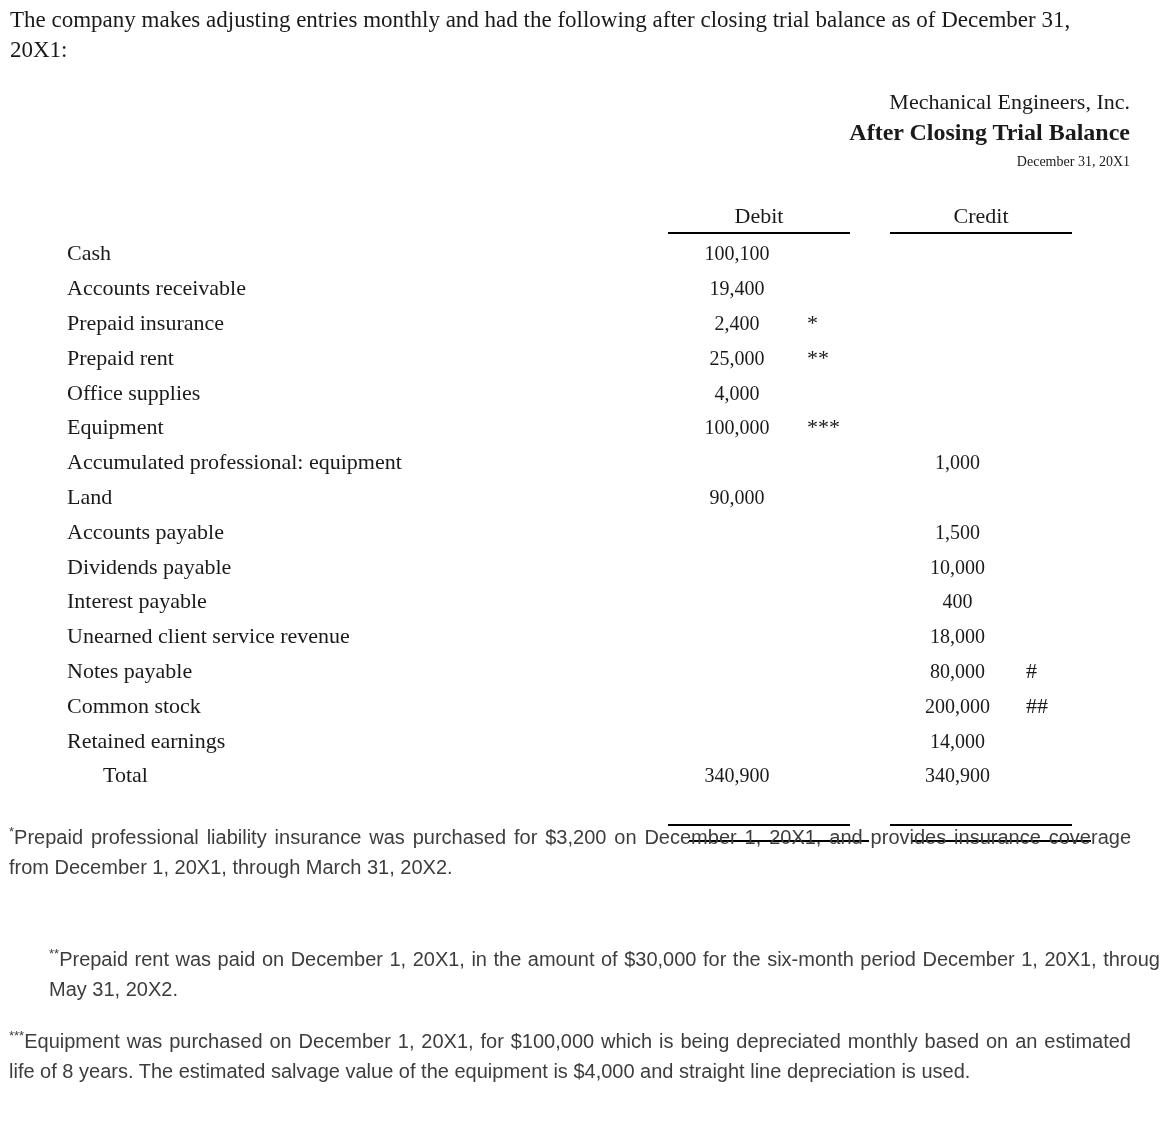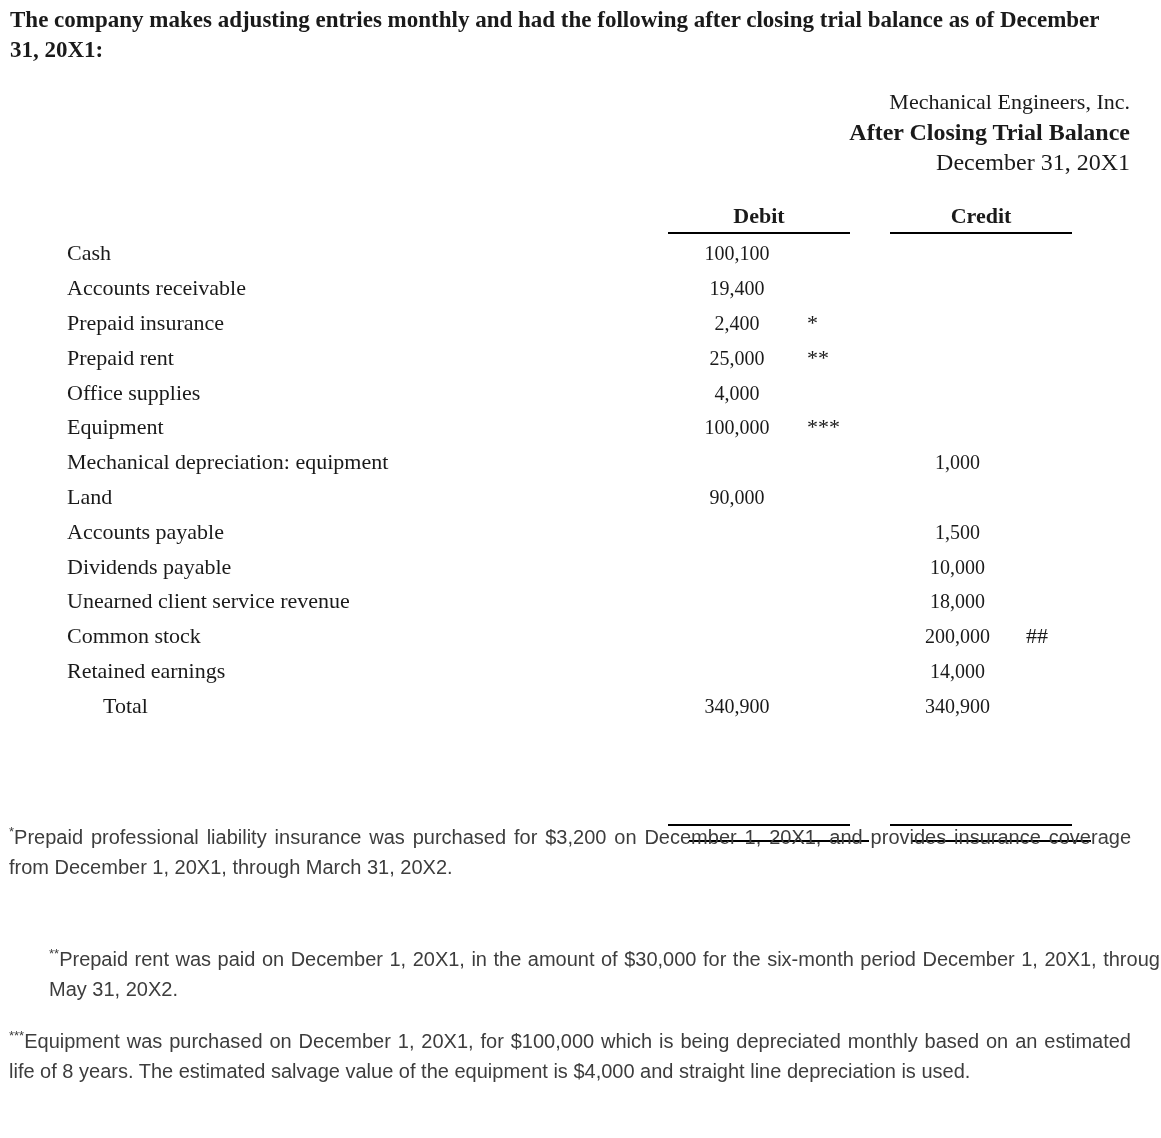--- a/index.html
+++ b/index.html
@@ -18,42 +18,40 @@
 
   
   .intro {
     position: absolute;
     left: 10px;
     top: 5px;
     width: 1120px;
     font-size: 23px;
     line-height: 30px;
     color: #1a1a1a;
-    font-weight: bold;
   }
 
   
   .titles {
     position: absolute;
     left: 0;
     top: 87px;
     width: 1130px;
     text-align: right;
   }
   .title-company { font-size: 22px; line-height: 30px; }
   .title-report  { font-size: 24px; line-height: 30px; font-weight: bold; }
-  .title-date    { font-size: 24px; line-height: 30px; padding-left: 16px; }
+  .title-date    { font-size: 14px; line-height: 30px; padding-left: 16px; }
 
   
   .col-header {
     position: absolute;
     top: 203px;
     font-size: 22px;
     text-align: center;
-    font-weight: bold;
   }
   .col-header.debit  { left: 668px; width: 182px; }
   .col-header.credit { left: 890px; width: 182px; }
 
   .rule {
     position: absolute;
     height: 2px;
     background: #000000;
   }
   .hdr-rule-debit  { left: 668px; top: 232px; width: 182px; }
@@ -163,38 +161,47 @@
   <div class="trow">
     <span class="account">Office supplies</span>
     <span class="cell debit">4,000</span>
   </div>
   <div class="trow">
     <span class="account">Equipment</span>
     <span class="cell debit">100,000</span>
     <span class="marker debit">***</span>
   </div>
   <div class="trow">
-    <span class="account">Mechanical depreciation: equipment</span>
+    <span class="account">Accumulated professional: equipment</span>
     <span class="cell credit">1,000</span>
   </div>
   <div class="trow">
     <span class="account">Land</span>
     <span class="cell debit">90,000</span>
   </div>
   <div class="trow">
     <span class="account">Accounts payable</span>
     <span class="cell credit">1,500</span>
   </div>
   <div class="trow">
     <span class="account">Dividends payable</span>
     <span class="cell credit">10,000</span>
   </div>
   <div class="trow">
+    <span class="account">Interest payable</span>
+    <span class="cell credit">400</span>
+  </div>
+  <div class="trow">
     <span class="account">Unearned client service revenue</span>
     <span class="cell credit">18,000</span>
+  </div>
+  <div class="trow">
+    <span class="account">Notes payable</span>
+    <span class="cell credit">80,000</span>
+    <span class="marker credit">#</span>
   </div>
   <div class="trow">
     <span class="account">Common stock</span>
     <span class="cell credit">200,000</span>
     <span class="marker credit">##</span>
   </div>
   <div class="trow">
     <span class="account">Retained earnings</span>
     <span class="cell credit">14,000</span>
   </div>

